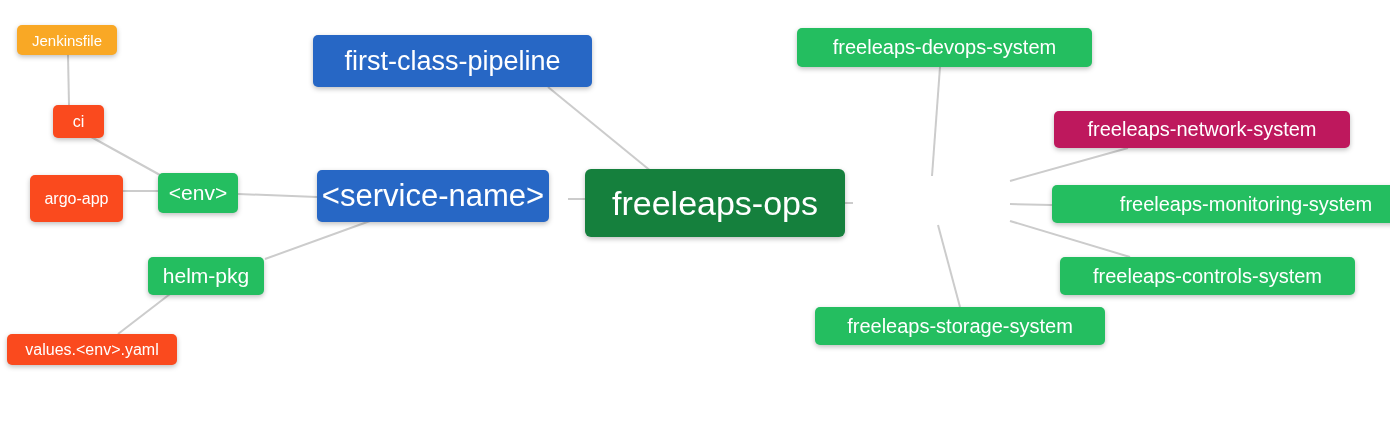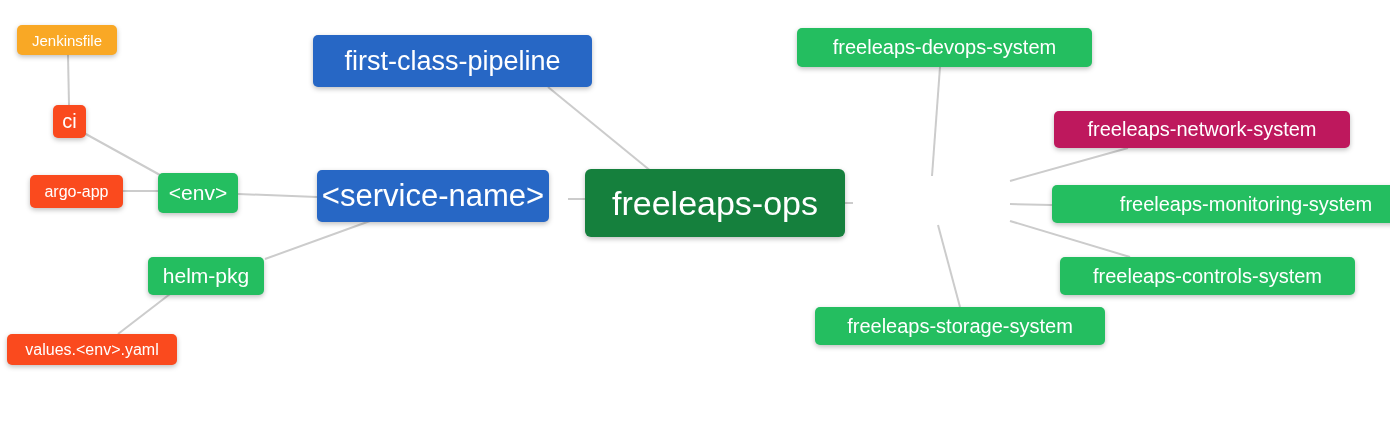--- a/index.html
+++ b/index.html
@@ -17,22 +17,22 @@
     display:flex; align-items:center; justify-content:center;
     color:#ffffff;
     border-radius:5px;
     box-shadow:0 2px 5px rgba(0,0,0,0.25);
     white-space:nowrap;
     cursor:pointer;
     user-select:none;
   }
   
   #n-jenkinsfile        { left:17px;   top:25px;  width:100px; height:30px; font-size:15px; }
-  #n-ci                 { left:53px;   top:105px; width:33px;  height:33px; font-size:20px; }
-  #n-argo-app           { left:30px;   top:175px; width:93px;  height:33px; font-size:16px; }
+  #n-ci                 { left:53px;   top:105px; width:51px;  height:33px; font-size:16px; }
+  #n-argo-app           { left:30px;   top:175px; width:93px;  height:47px; font-size:16px; }
   #n-env                { left:158px;  top:173px; width:80px;  height:40px; font-size:21px; }
   #n-helm-pkg           { left:148px;  top:257px; width:116px; height:38px; font-size:21px; }
   #n-values-env-yaml    { left:7px;    top:334px; width:170px; height:31px; font-size:16px; }
   #n-first-class-pipeline { left:313px; top:35px;  width:279px; height:52px; font-size:27px; }
   #n-service-name       { left:317px;  top:170px; width:232px; height:52px; font-size:31px; }
   #n-freeleaps-ops      { left:585px;  top:169px; width:260px; height:68px; font-size:34px; border-radius:6px; }
   #n-manifests          { left:853px;  top:176px; width:157px; height:49px; font-size:28px; }
   #n-devops-system      { left:797px;  top:28px;  width:295px; height:39px; font-size:20px; }
   #n-network-system     { left:1054px; top:111px; width:296px; height:37px; font-size:20px; }
   #n-monitoring-system  { left:1052px; top:185px; width:324px; height:38px; font-size:20px; }

